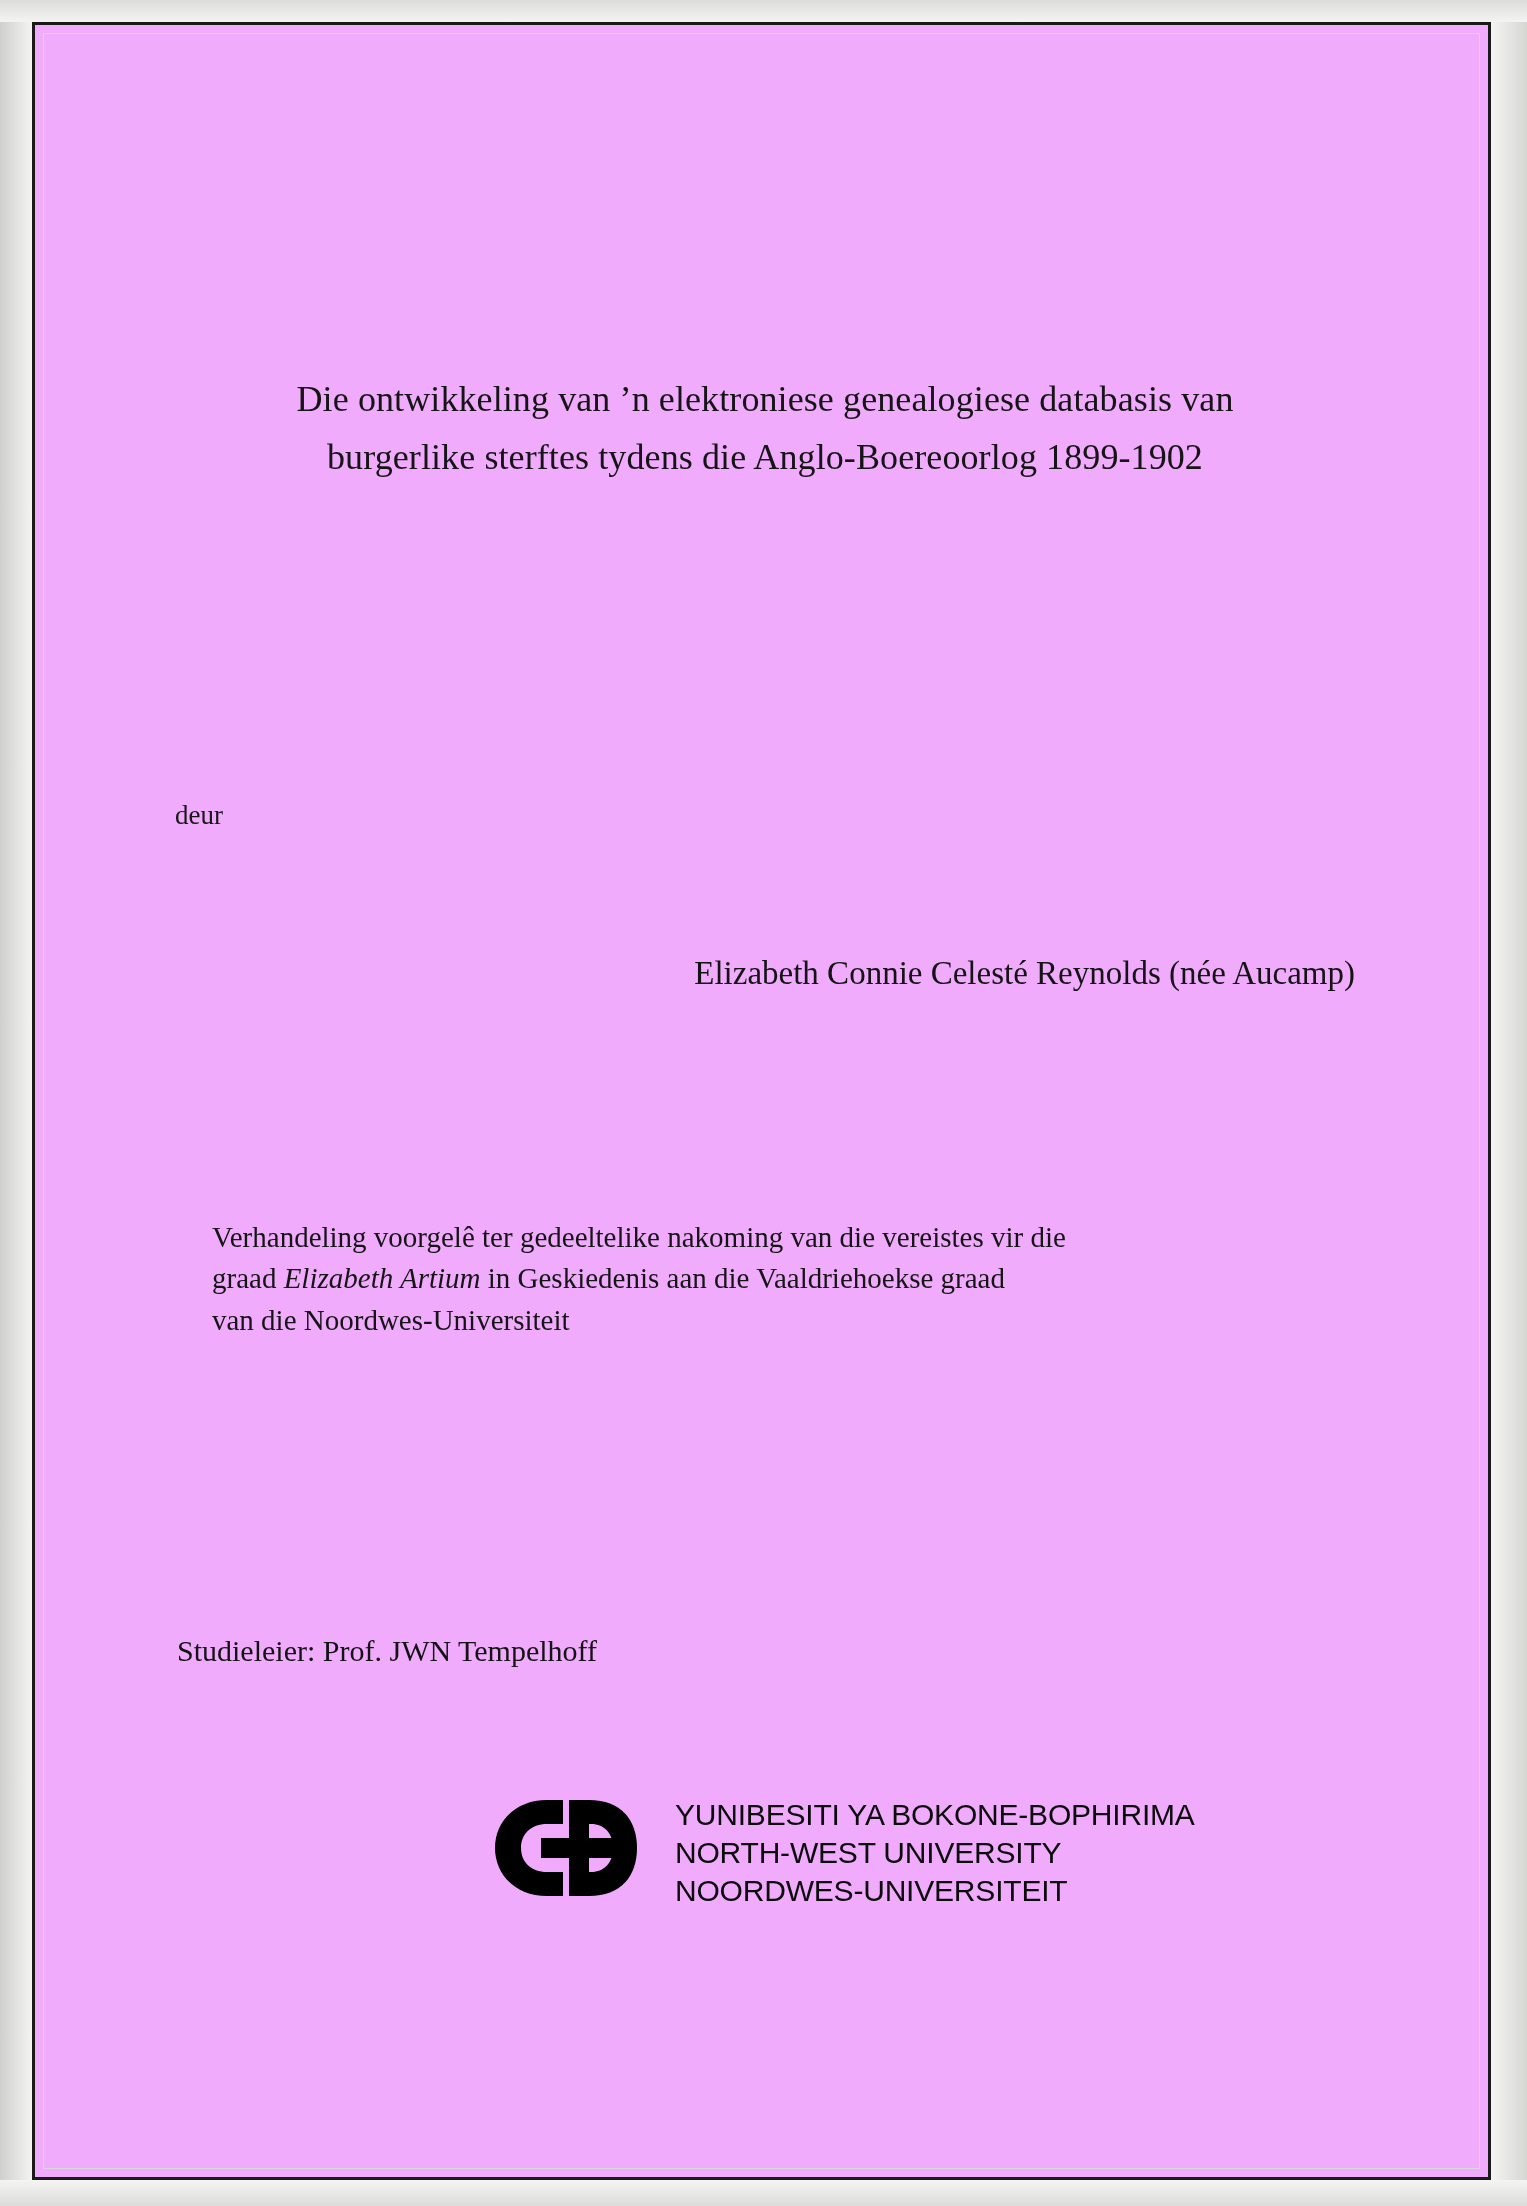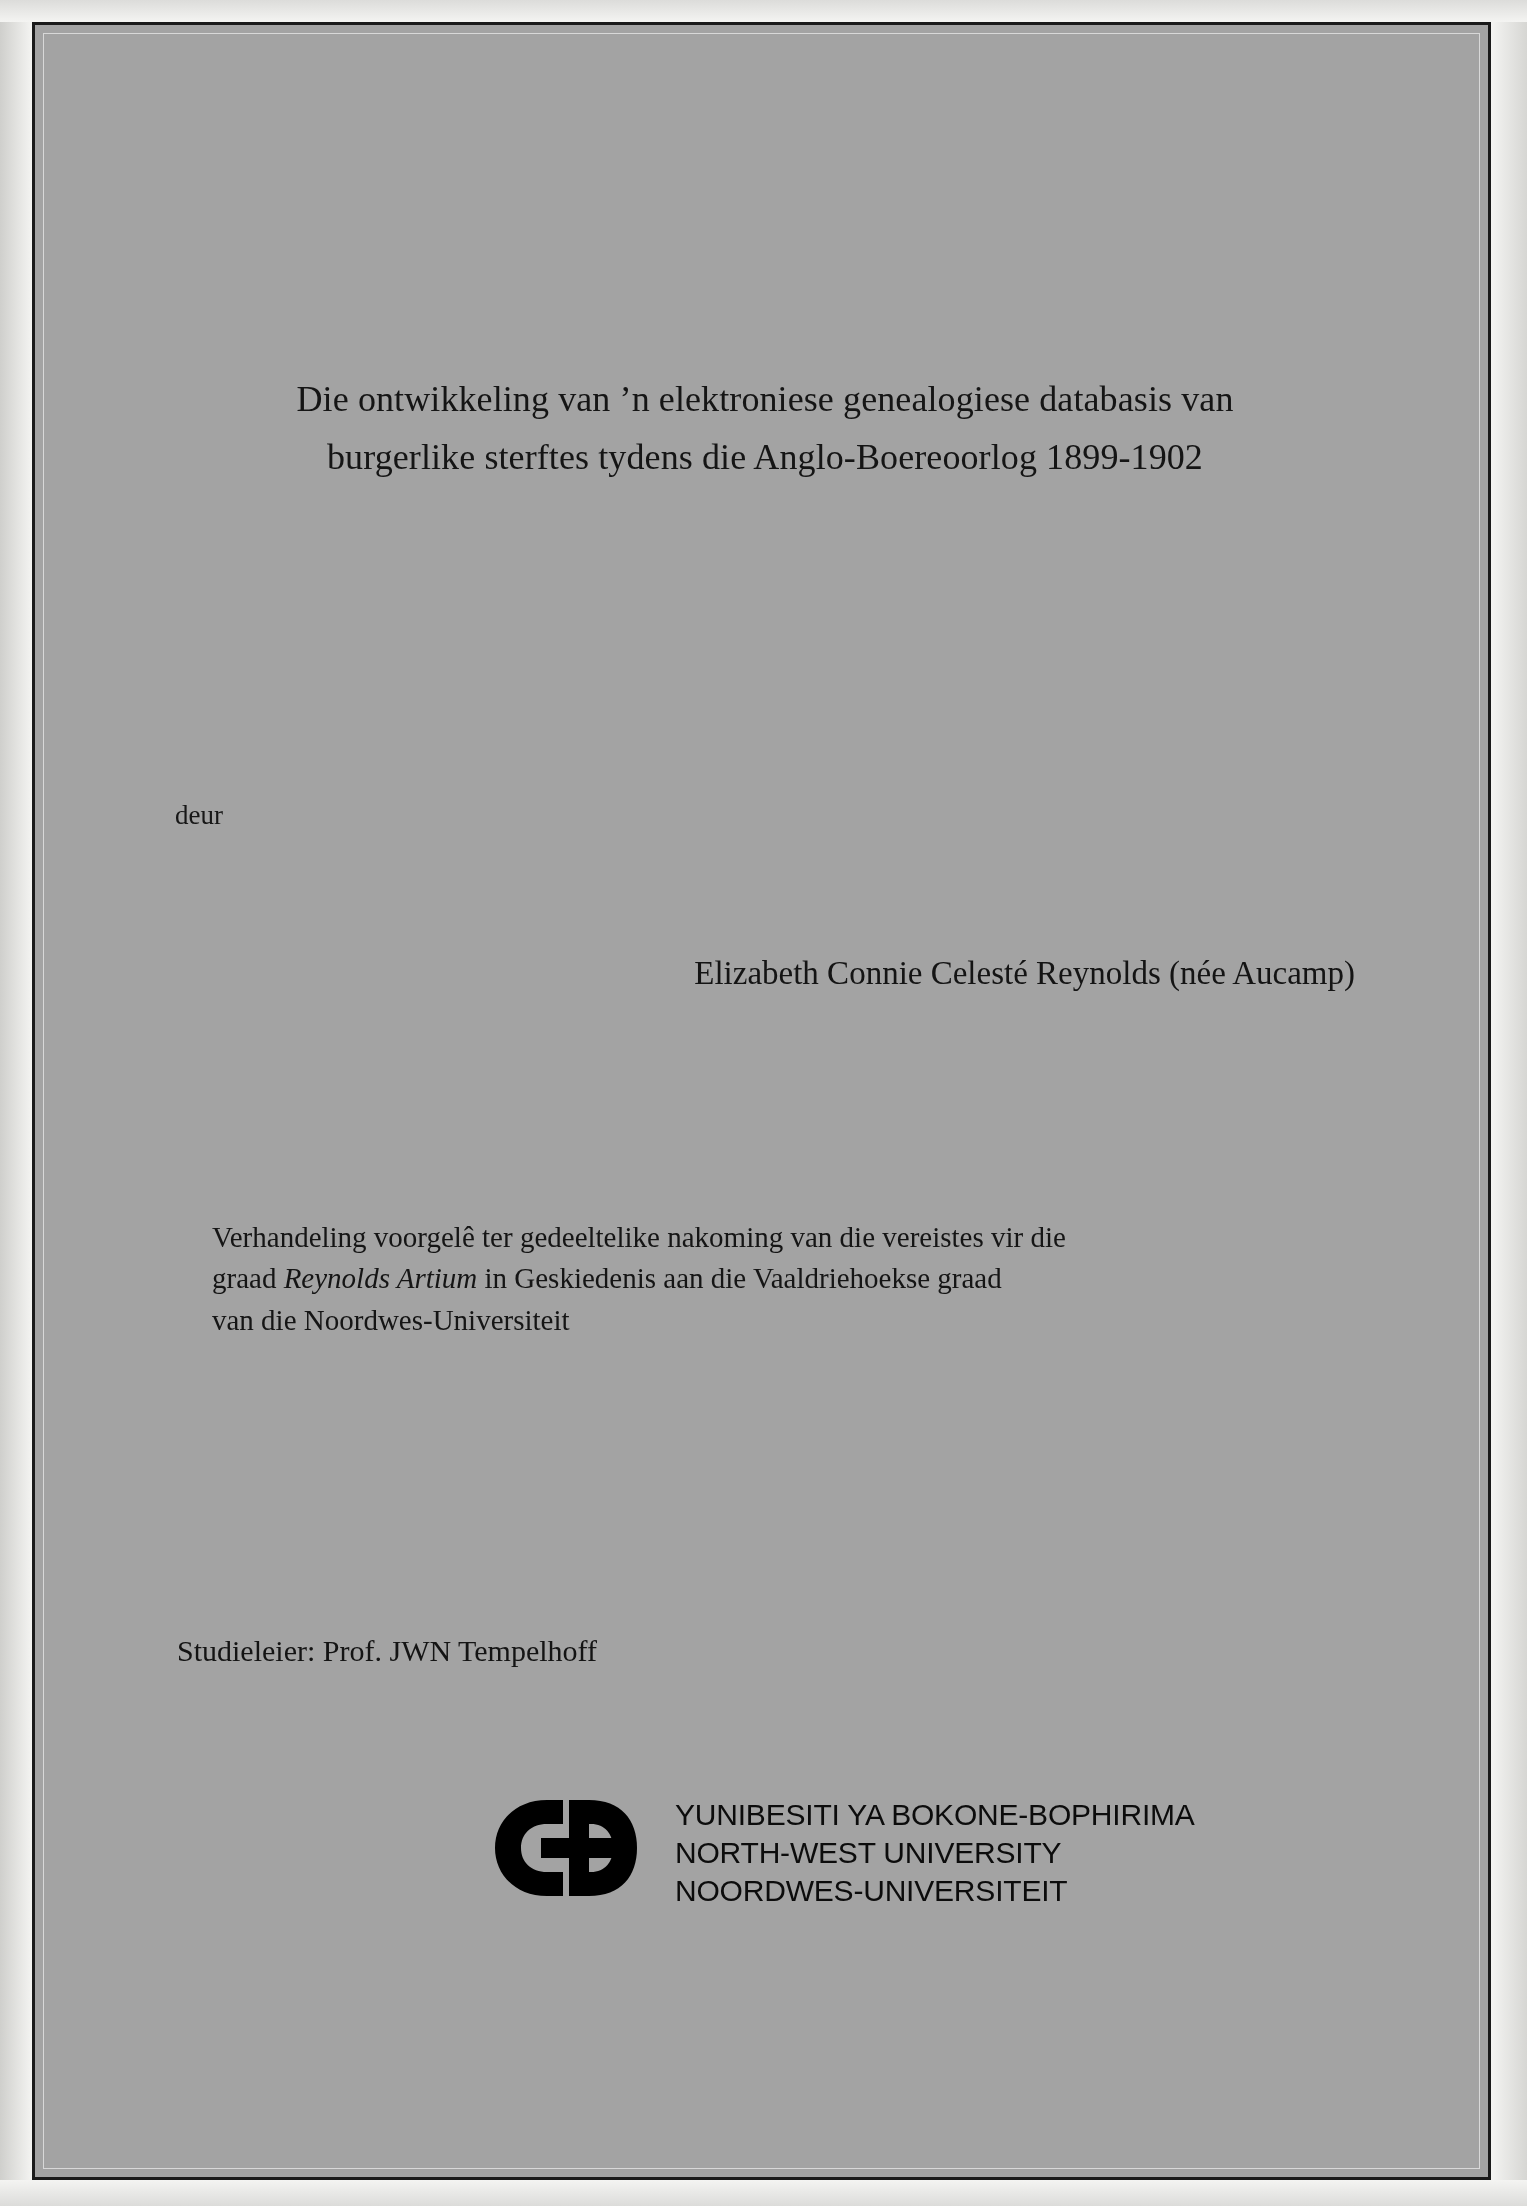--- a/index.html
+++ b/index.html
@@ -26,21 +26,21 @@
   }
 
   
   .sheet-frame {
     position: absolute;
     left: 32px;
     top: 22px;
     width: 1459px;
     height: 2158px;
     border: 3px solid #1a1a1a;
-    background: #a3a3a3;
+    background: #f0abfc;
     box-sizing: border-box;
   }
   .sheet-frame-inner {
     position: absolute;
     left: 8px;
     top: 8px;
     right: 8px;
     bottom: 8px;
     border: 1px solid #d8d8d8;
     box-sizing: border-box;
@@ -189,21 +189,21 @@
       <div class="title-line">Die ontwikkeling van ’n elektroniese genealogiese databasis van</div>
       <div class="title-line">burgerlike sterftes tydens die Anglo-Boereoorlog 1899-1902</div>
     </div>
 
     <div class="byline-label">deur</div>
 
     <div class="author">Elizabeth Connie Celesté Reynolds (née Aucamp)</div>
 
     <div class="statement">
       <div class="just">Verhandeling voorgelê ter gedeeltelike nakoming van die vereistes vir die</div>
-      <div class="l2"><span>graad </span><em>Reynolds Artium</em><span> in Geskiedenis aan die Vaaldriehoekse graad</span></div>
+      <div class="l2"><span>graad </span><em>Elizabeth Artium</em><span> in Geskiedenis aan die Vaaldriehoekse graad</span></div>
       <div class="l3">van die Noordwes-Universiteit</div>
     </div>
 
     <div class="supervisor-block">
       <div>Studieleier: Prof. JWN Tempelhoff</div>
     </div>
 
     <div class="logo-block">
       <div class="logo-mark">
         <svg viewBox="0 0 180 108" width="180" height="108" aria-hidden="true">

